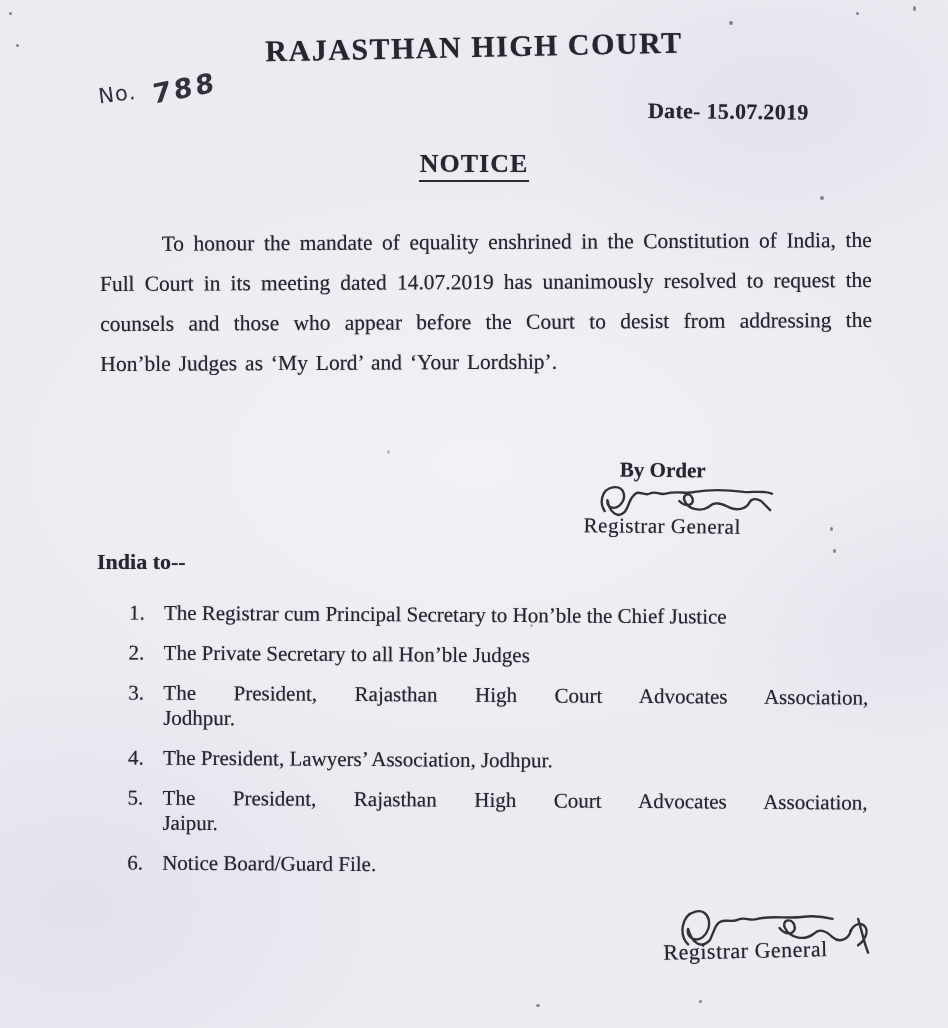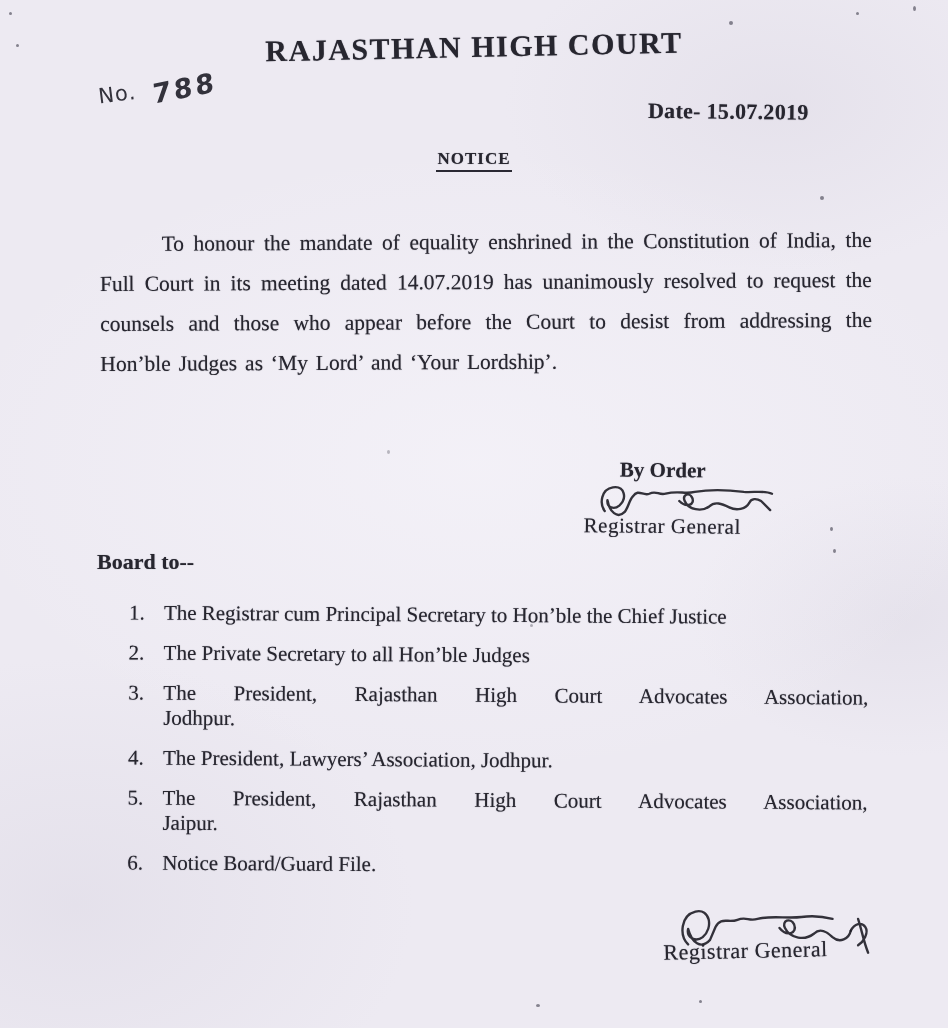--- a/index.html
+++ b/index.html
@@ -39,21 +39,21 @@
     font-size:22px; font-weight:bold;
     transform:rotate(0.6deg);
     letter-spacing:0.3px;
   }
   .notice-heading{
     top:149px; left:0; width:100%;
     text-align:center;
   }
   .notice-heading span{
     display:inline-block;
-    font-size:17px; font-weight:bold; letter-spacing:1px;
+    font-size:26px; font-weight:bold; letter-spacing:1px;
     border-bottom:2.5px solid #2a2933;
     padding:0 1px 1px 1px;
   }
   .body-par{
     top:222px; left:100px; width:772px;
     font-size:21.5px; line-height:40px;
     text-align:justify; text-indent:62px;
     word-spacing:2.5px;
     transform:rotate(-0.3deg);
   }
@@ -117,21 +117,21 @@
   <div class="abs by-order-block">
     <div class="by-order-line ink">By Order</div>
     <div class="signatory-line ink">Registrar General</div>
   </div>
 
   <svg class="abs sig sig-top" width="200" height="62" viewBox="0 0 220 62">
     <path d="M14,42 C8,34 10,18 23,16 C36,14 39,28 30,36 C24,41 16,38 17,30 C19,43 28,51 36,43 C40,38 41,30 45,26 C51,17 56,26 63,23 C71,19 73,25 81,23 C96,19 101,24 113,21 C131,18 151,19 167,21 C177,22 189,19 198,23"></path>
     <path d="M96,31 C104,39 114,35 110,27 C107,21 99,24 102,31 C106,41 121,43 129,37 C135,31 143,34 151,38 C159,42 169,40 173,33 C175,28 181,28 186,31 L196,41"></path>
   </svg>
 
-  <div class="abs copy-label ink">Board to--</div>
+  <div class="abs copy-label ink">India to--</div>
 
   <div class="abs copy-list">
     <div class="copy-item ink">
       <span class="num">1.</span>
       <div class="item-lines"><span class="line1">The Registrar cum Principal Secretary to Hon’ble the Chief Justice</span><div class="line2"></div></div>
     </div>
     <div class="copy-item ink">
       <span class="num">2.</span>
       <div class="item-lines"><span class="line1">The Private Secretary to all Hon’ble Judges</span><div class="line2"></div></div>
     </div>

